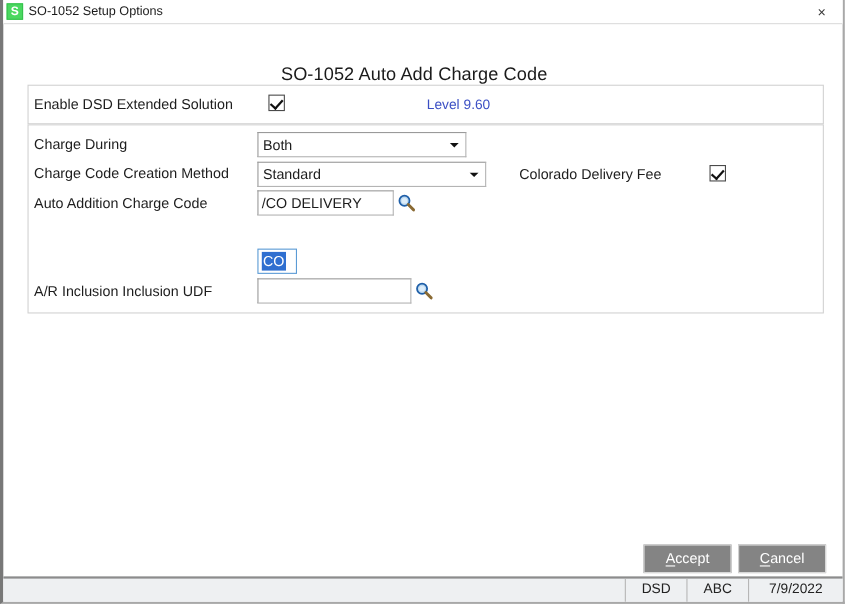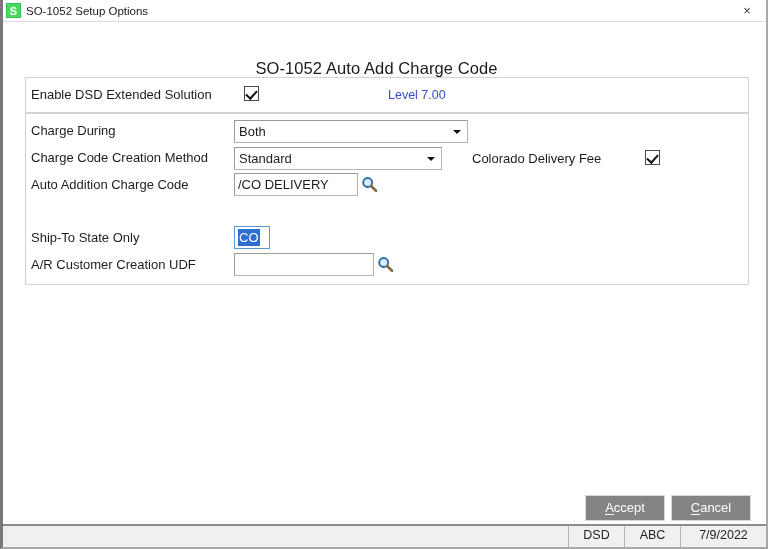--- a/index.html
+++ b/index.html
@@ -247,27 +247,27 @@
     <div class="sage-icon">S</div>
     <div class="titlebar-text">SO-1052 Setup Options</div>
     <div class="close-btn">×</div>
   </div>
 
   <div class="heading">SO-1052 Auto Add Charge Code</div>
 
   <div class="panel panel-top">
     <div class="fld-label" style="left:5px; top:9px;">Enable DSD Extended Solution</div>
     <div class="checkbox" style="left:218px; top:8px;"></div>
-    <div class="level-text" style="left: 362px; top: 10px; color: rgb(59, 79, 196);">Level  7.00</div>
+    <div class="level-text" style="left: 362px; top: 10px; color: rgb(59, 79, 196);">Level  9.60</div>
   </div>
 
   <div class="panel panel-main">
 
     <div class="fld-label" style="left:5px; top:9px;">Charge During</div>
-    <div class="combo" style="left:208px; top:6px; width:234px;">
+    <div class="combo" style="left:208px; top:6px; width:190px;">
       <span class="combo-val">Both</span>
       <span class="arrow"></span>
     </div>
 
     <div class="fld-label" style="left:5px; top:36px;">Charge Code Creation Method</div>
     <div class="combo" style="left:208px; top:33px; width:208px;">
       <span class="combo-val">Standard</span>
       <span class="arrow"></span>
     </div>
 
@@ -277,24 +277,23 @@
     <div class="fld-label" style="left:5px; top:63px;">Auto Addition Charge Code</div>
     <div class="textbox" style="left:208px; top:59px; width:124px;">/CO DELIVERY</div>
     <div class="lookup" style="left:335px; top:62px;">
       <svg width="17" height="17" viewBox="0 0 17 17">
         <circle cx="6.7" cy="6.5" r="4.6" fill="#bcd9f0" stroke="#1f5fa8" stroke-width="1.6"></circle>
         <circle cx="6.7" cy="6.5" r="2.6" fill="#e8f3fc" opacity="0.75"></circle>
         <line x1="10.1" y1="10.0" x2="15.0" y2="14.8" stroke="#8a6a33" stroke-width="2.6" stroke-linecap="round"></line>
       </svg>
     </div>
 
-    <div class="fld-label" style="left:5px; top:116px;">Ship-To State Only</div>
     <div class="textbox focused" style="left:208px; top:112px; width:36px;"><span class="sel-text">CO</span></div>
 
-    <div class="fld-label" style="left:5px; top:143px;">A/R Customer Creation UDF</div>
+    <div class="fld-label" style="left:5px; top:143px;">A/R Inclusion Inclusion UDF</div>
     <div class="textbox" style="left:208px; top:139px; width:140px;"></div>
     <div class="lookup" style="left:351px; top:142px;">
       <svg width="17" height="17" viewBox="0 0 17 17">
         <circle cx="6.7" cy="6.5" r="4.6" fill="#bcd9f0" stroke="#1f5fa8" stroke-width="1.6"></circle>
         <circle cx="6.7" cy="6.5" r="2.6" fill="#e8f3fc" opacity="0.75"></circle>
         <line x1="10.1" y1="10.0" x2="15.0" y2="14.8" stroke="#8a6a33" stroke-width="2.6" stroke-linecap="round"></line>
       </svg>
     </div>
 
   </div>

